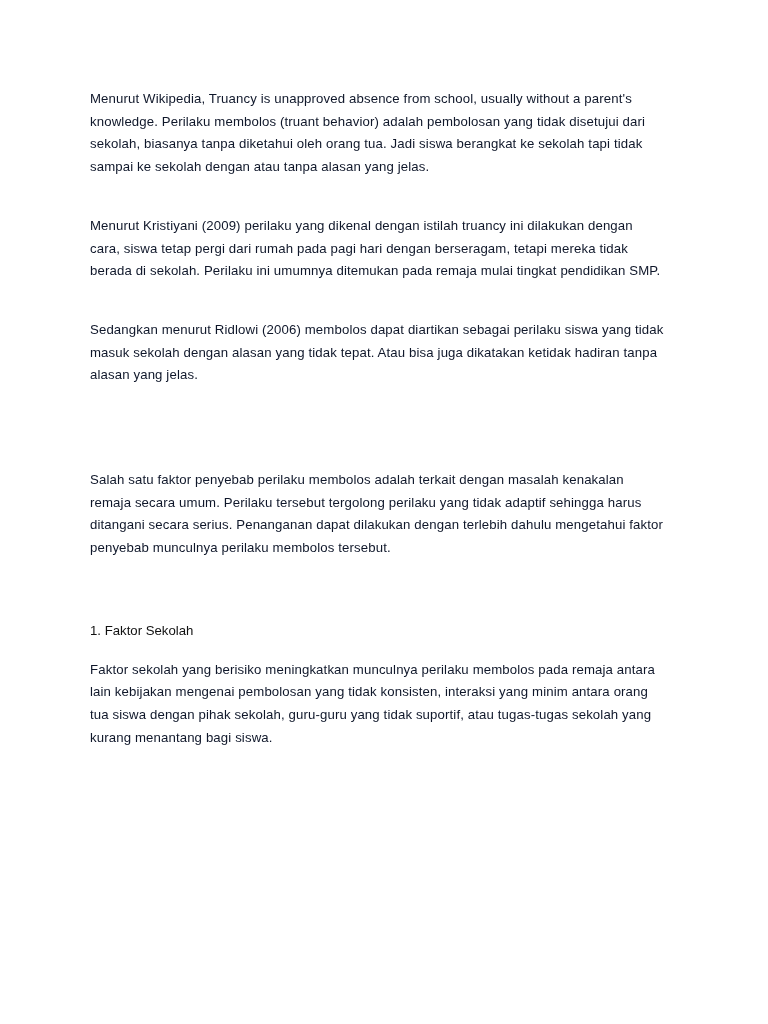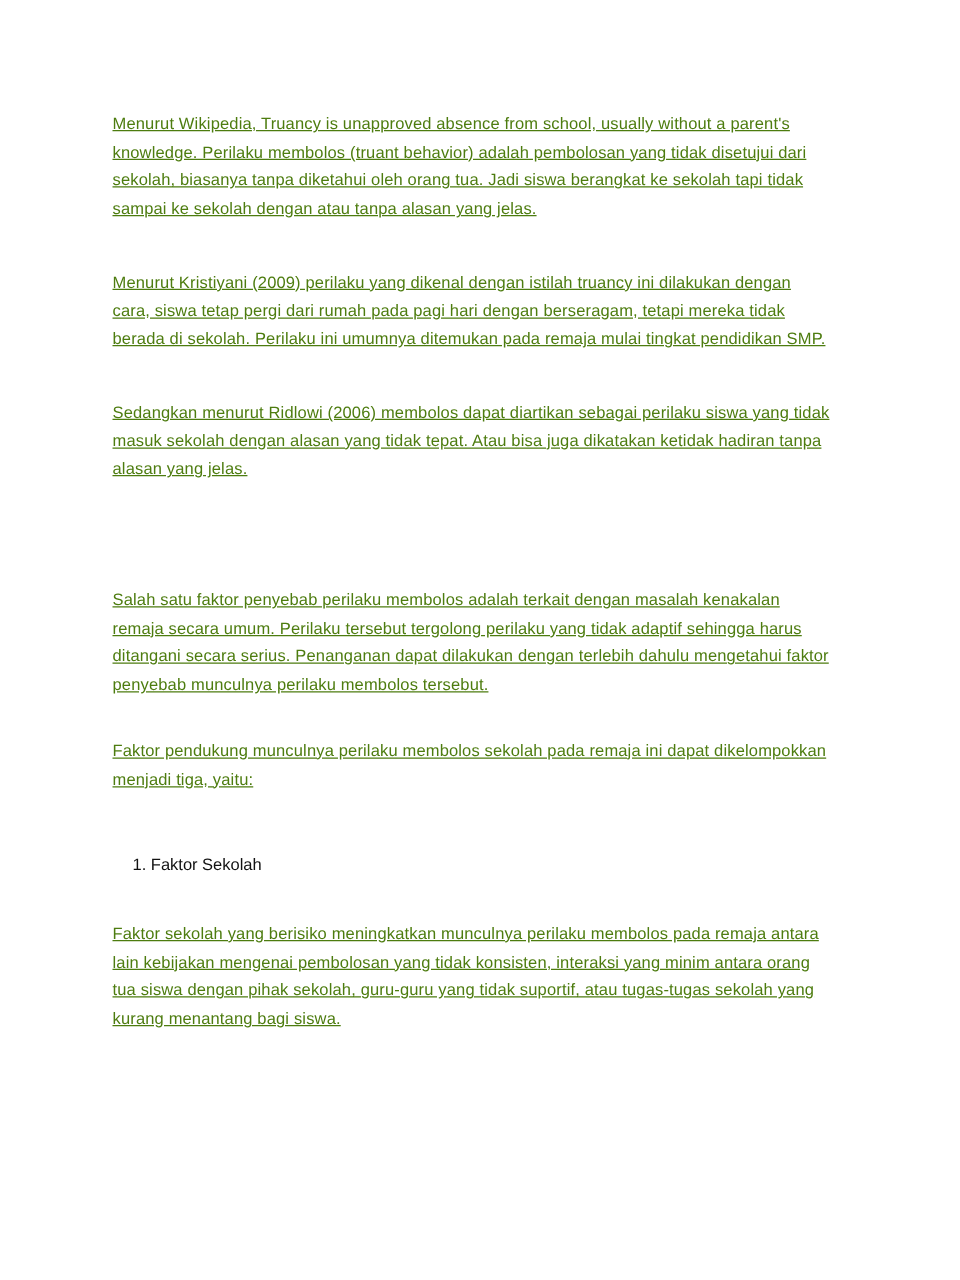--- a/index.html
+++ b/index.html
@@ -23,37 +23,36 @@
     padding: 88px 90px 0 90px;
   }
   .doc-body {
     width: 588px;
   }
   p.para {
     margin: 0 12px 0 0;
     font-size: 13.2px;
     line-height: 1.72;
     text-align: left;
-    color: #4d7c0f;
+    color: #0f172a;
     letter-spacing: 0.01em;
-    text-decoration: underline;
   }
   .gap-lg { height: 36px; }
   .gap-md { height: 30px; }
   .gap-sm { height: 16px; }
   .gap-xs { height: 12px; }
   .heading {
     margin: 0;
     font-size: 13.2px;
     line-height: 1.72;
     font-weight: 400;
     color: #111111;
   }
   .list-head {
-    margin: 16px;
+    margin: 0;
     font-size: 13.2px;
     line-height: 1.72;
     font-weight: 400;
     color: #111111;
   }
 </style>
 </head>
 <body>
 
 <div class="page">
@@ -74,21 +73,20 @@
 
     <div class="gap-md"></div>
 
 
     <div class="gap-sm"></div>
 
     <p class="para">Salah satu faktor penyebab perilaku membolos adalah terkait dengan masalah kenakalan remaja secara umum. Perilaku tersebut tergolong perilaku yang tidak adaptif sehingga harus ditangani secara serius. Penanganan dapat dilakukan dengan terlebih dahulu mengetahui faktor penyebab munculnya perilaku membolos tersebut.</p>
 
     <div class="gap-md"></div>
 
-    <p class="para">Faktor pendukung munculnya perilaku membolos sekolah pada remaja ini dapat dikelompokkan menjadi tiga, yaitu:</p>
 
     <div class="gap-md"></div>
 
     <p class="list-head">1. Faktor Sekolah</p>
 
     <div class="gap-sm"></div>
 
     <p class="para">Faktor sekolah yang berisiko meningkatkan munculnya perilaku membolos pada remaja antara lain kebijakan mengenai pembolosan yang tidak konsisten, interaksi yang minim antara orang tua siswa dengan pihak sekolah, guru-guru yang tidak suportif, atau tugas-tugas sekolah yang kurang menantang bagi siswa.</p>
 
     <div class="gap-xs"></div>

